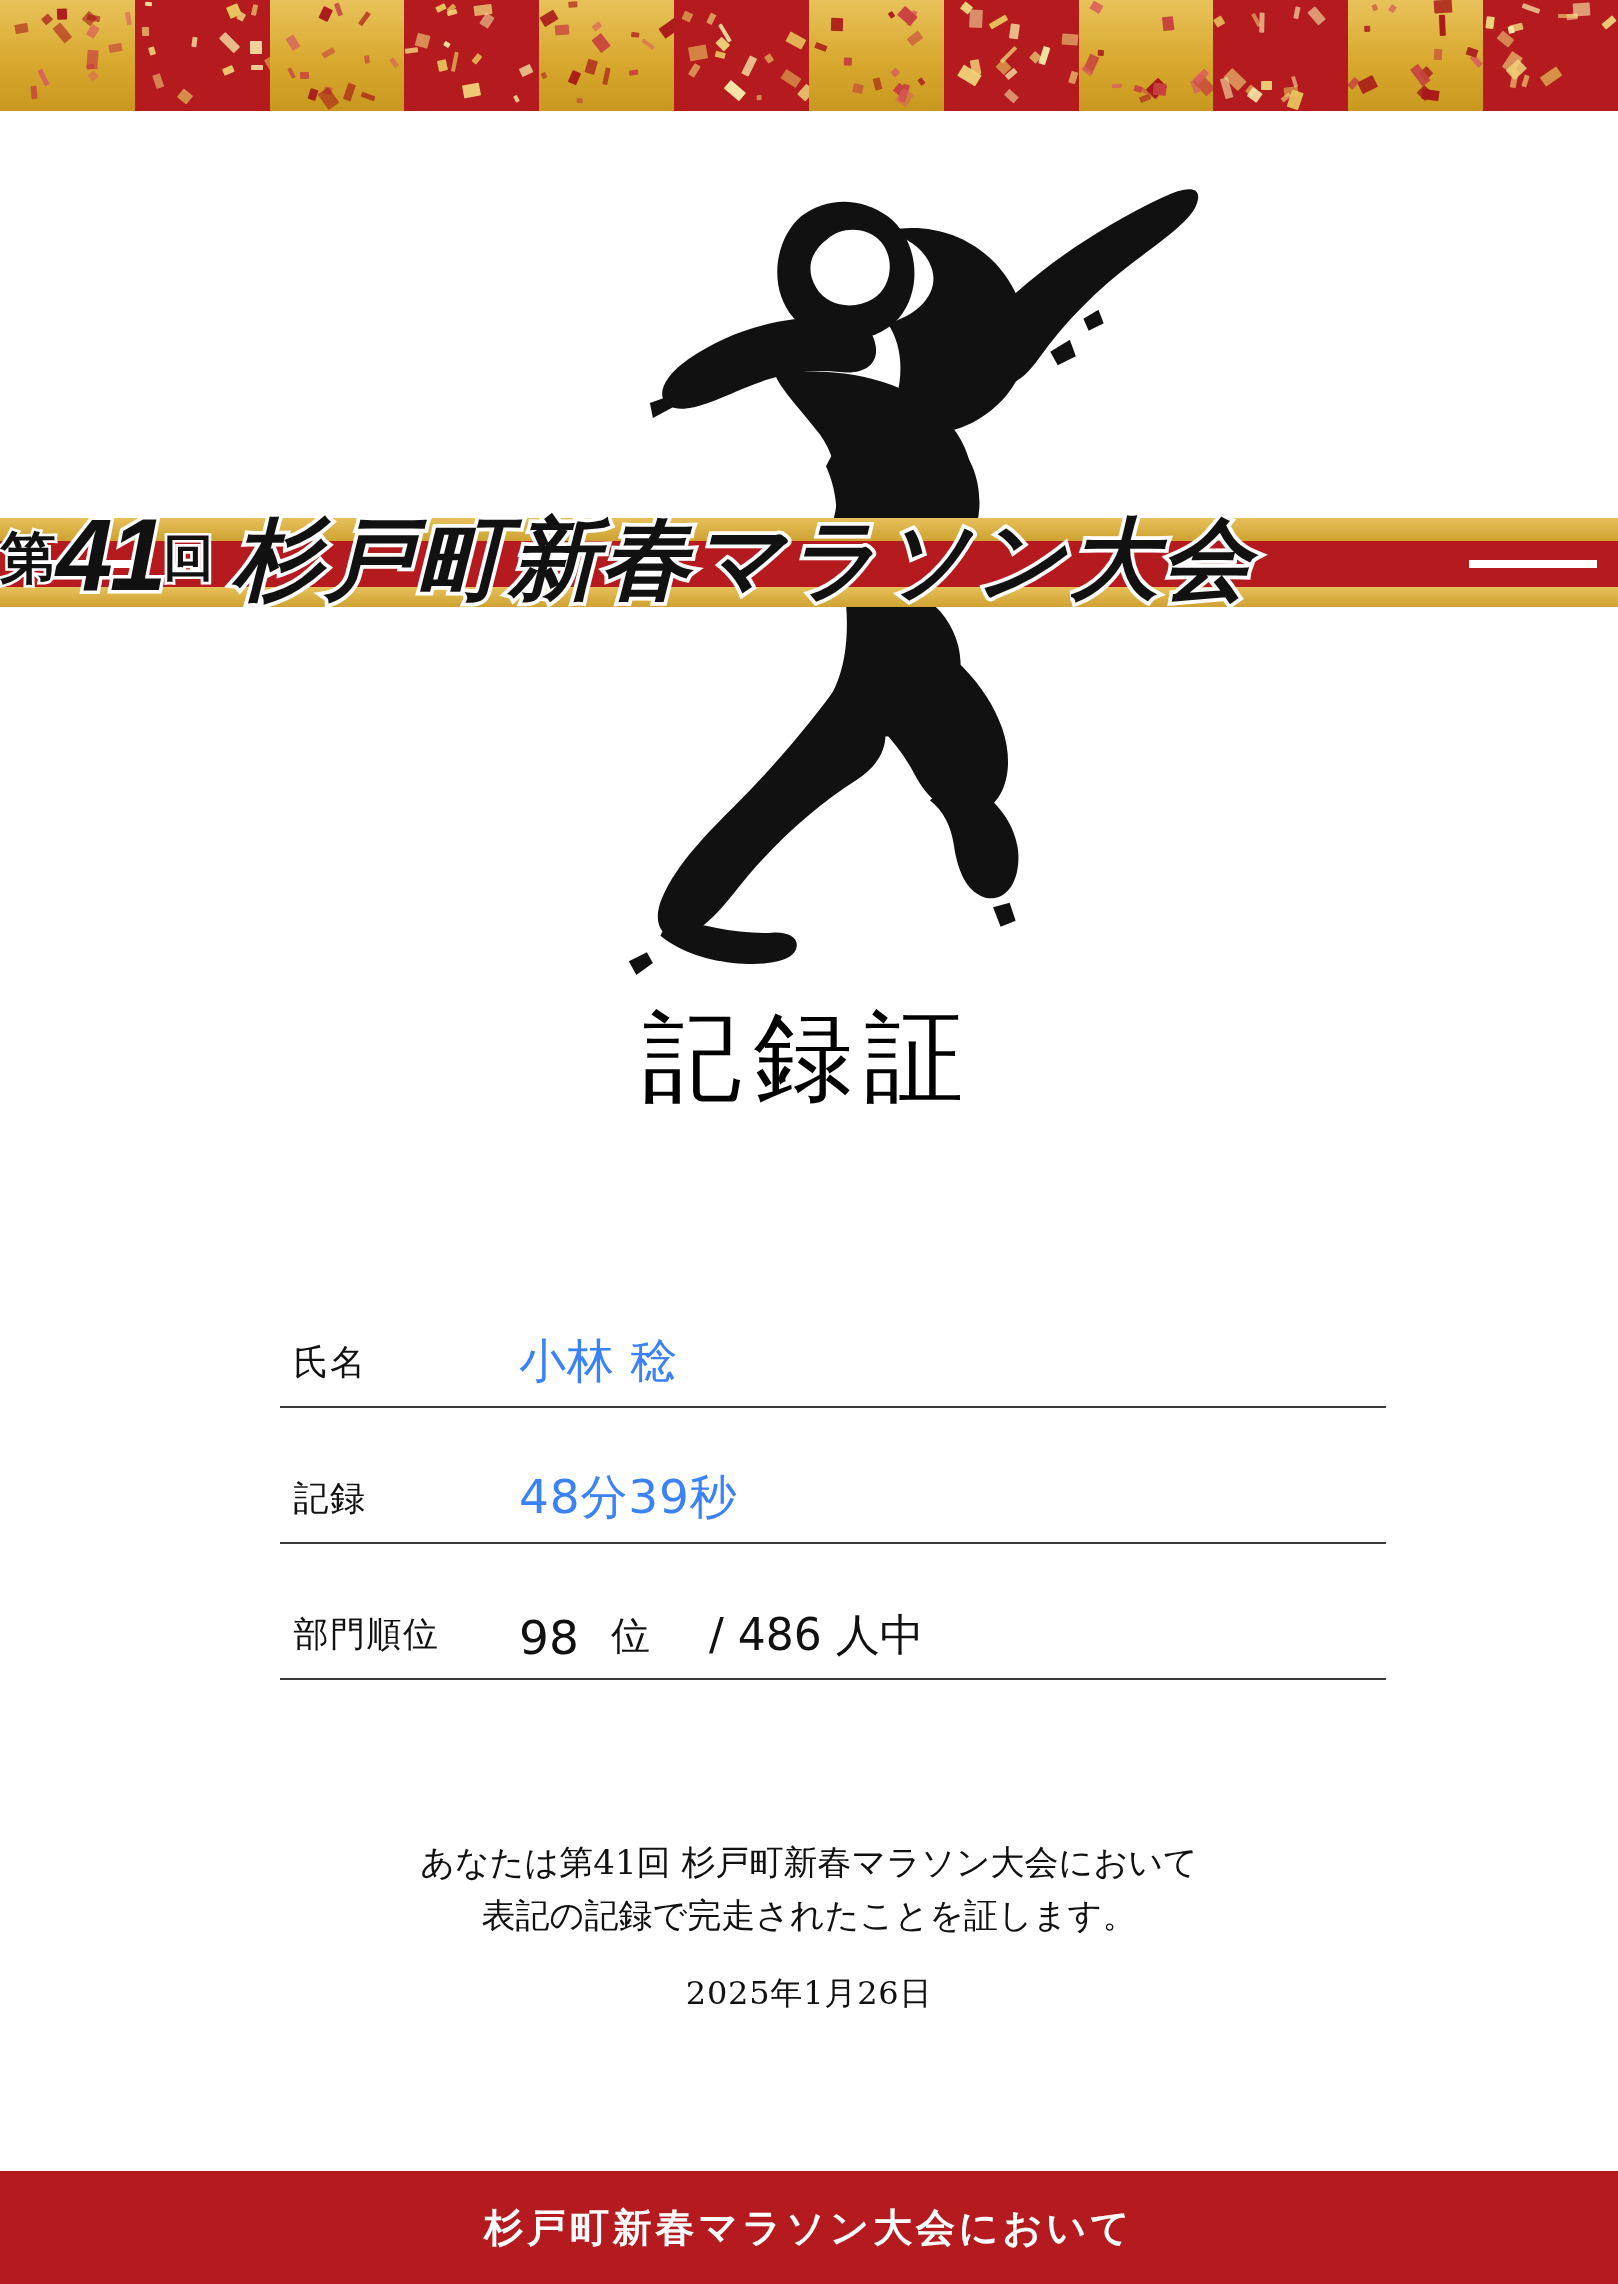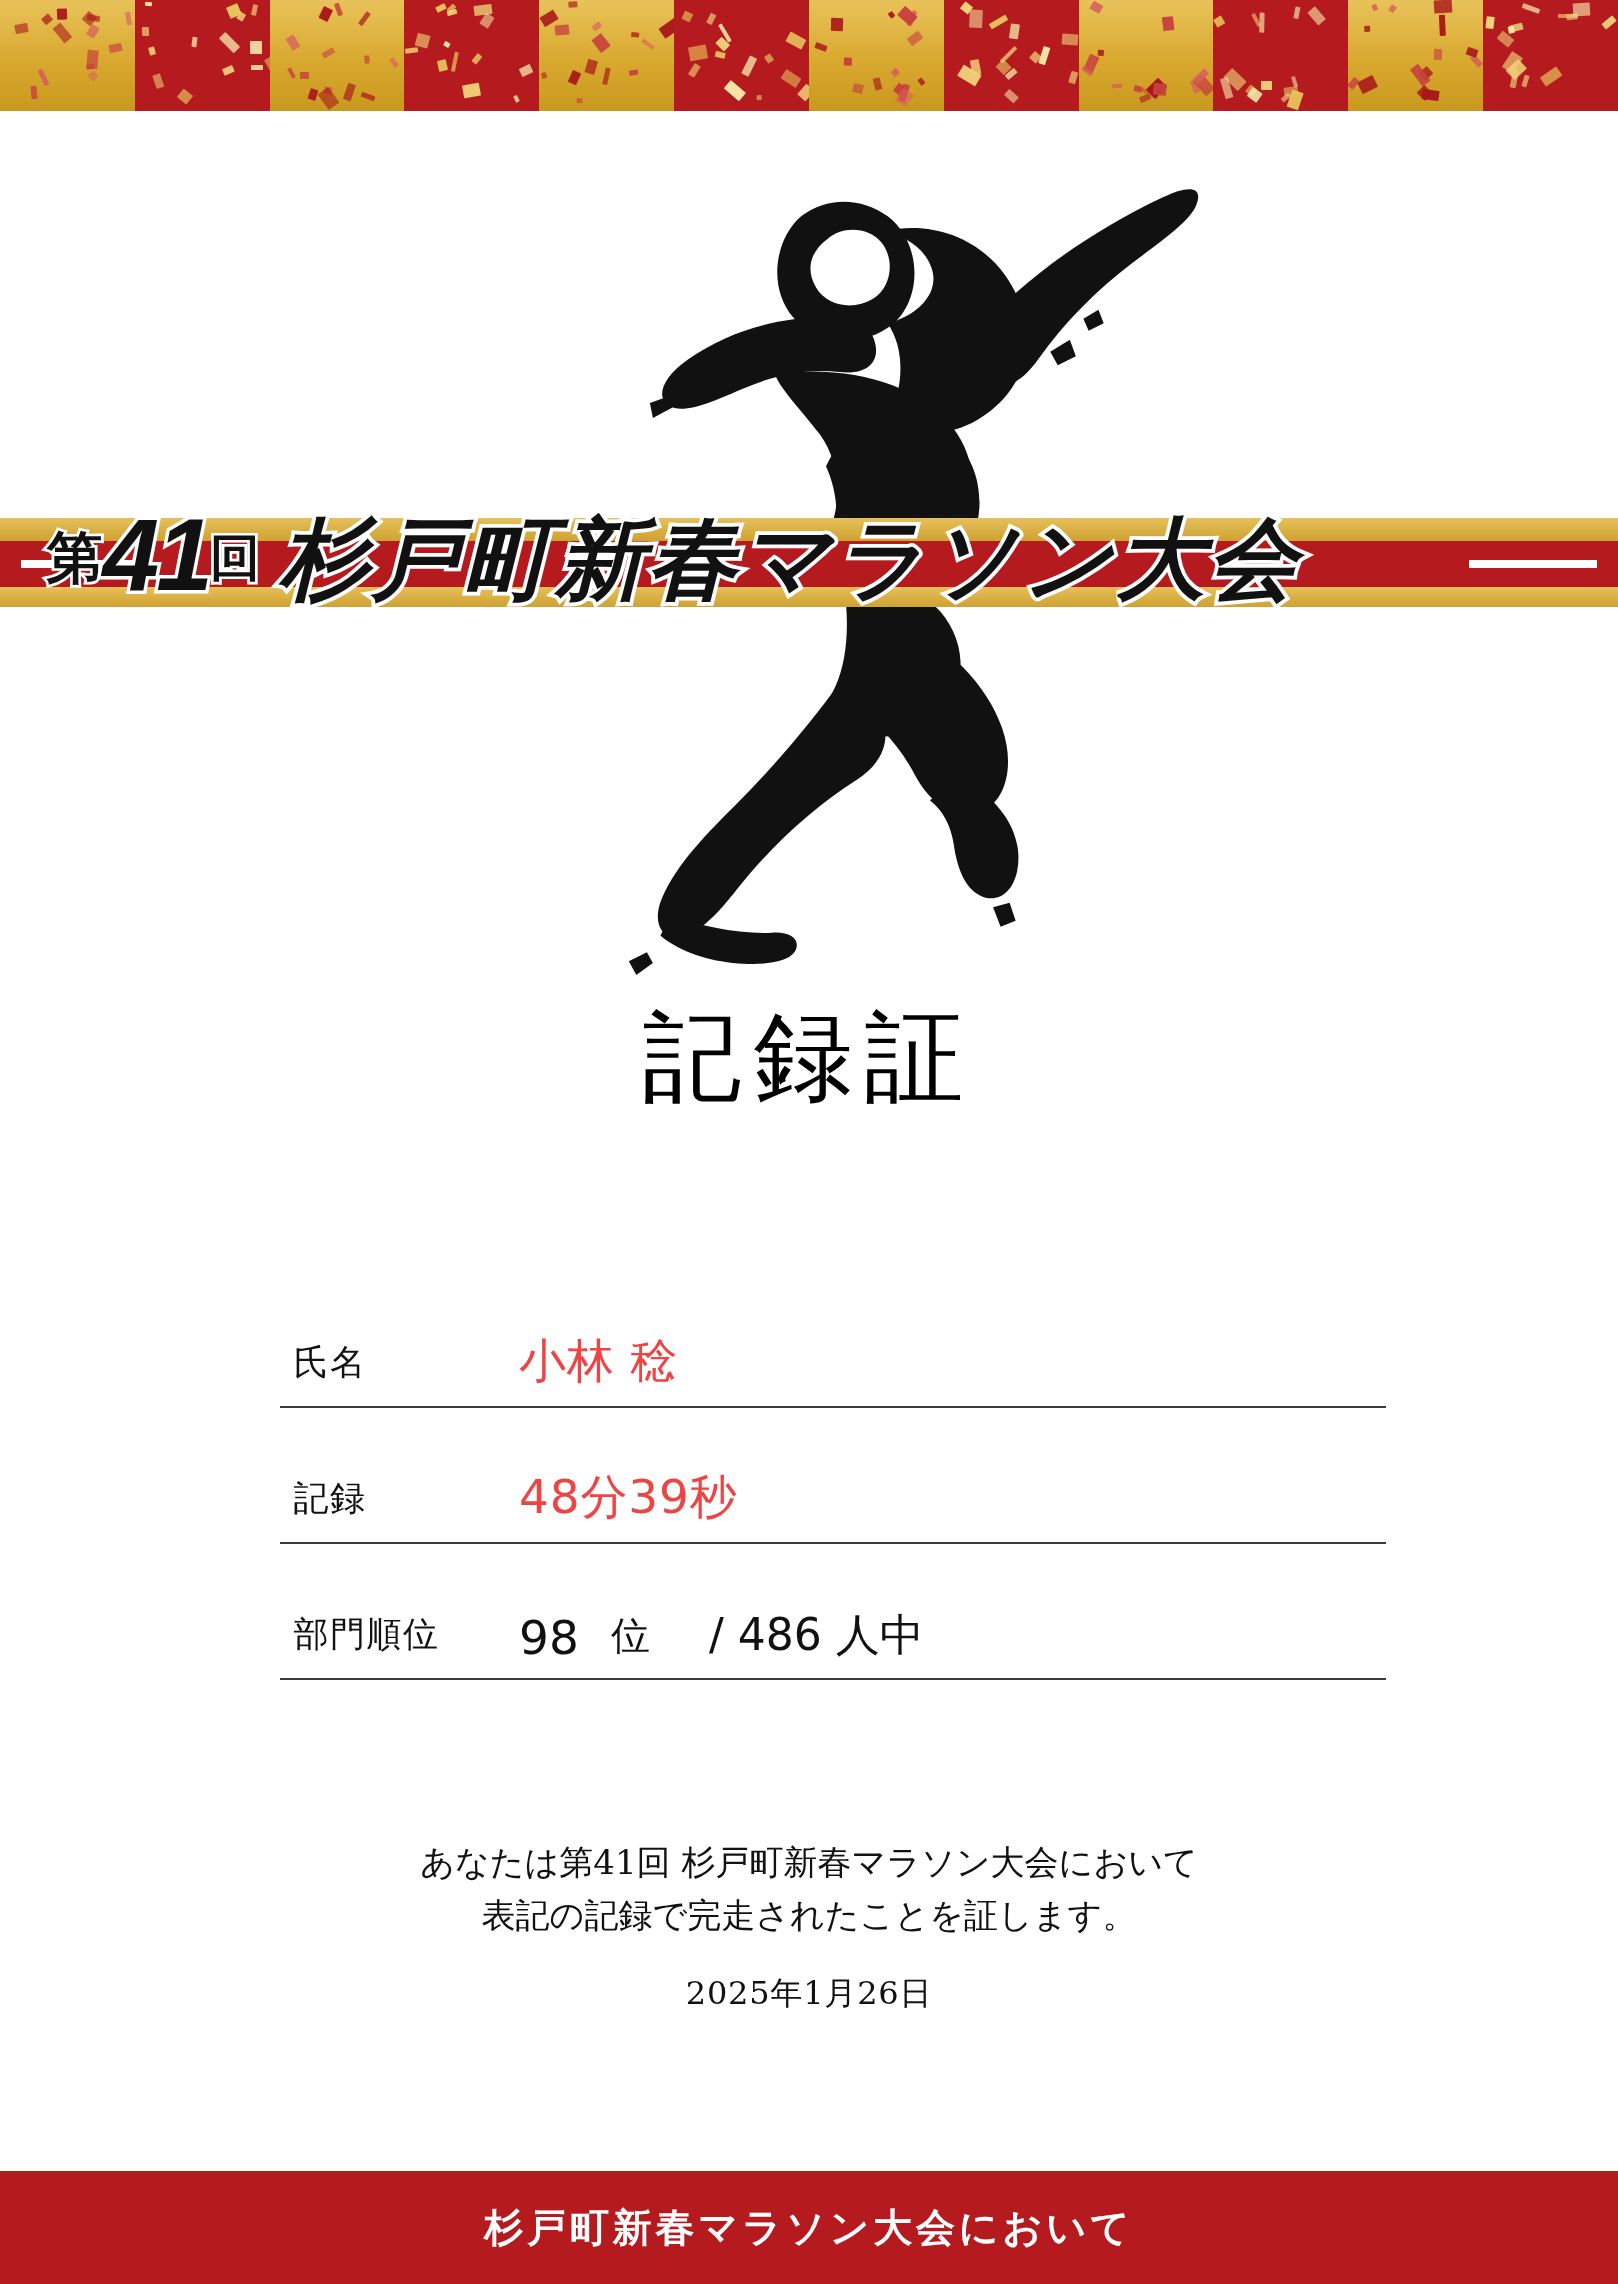--- a/index.html
+++ b/index.html
@@ -83,21 +83,21 @@
     background: #ffffff;
   }
   .ribbon .stripe-white-l { left: 21px;  width: 128px; }
   .ribbon .stripe-white-r { right: 21px; width: 128px; }
 
   .ribbon-text {
     position: absolute;
     top: 497px;
     left: 0;
     width: 1300px;
-    text-align: right;
+    text-align: left;
     z-index: 5;
     white-space: nowrap;
     pointer-events: none;
   }
   .ribbon-dai {
     font-family: "DejaVu Serif", serif;
     font-size: 56px;
     font-weight: 700;
     color: #111;
     -webkit-text-stroke: 5.3px #fff;
@@ -168,21 +168,21 @@
     font-size: 35px;
     color: #111;
     letter-spacing: 1.5px;
   }
   .row-value {
     position: absolute;
     left: 239px;
     bottom: 13.5px;
     font-family: "DejaVu Sans", sans-serif;
     font-size: 47px;
-    color: #ef4444;
+    color: #3b82f6;
     letter-spacing: 0.8px;
   }
   .rank-row .row-label { left: 13.5px; }
   .rank-num {
     position: absolute;
     left: 239px;
     bottom: 13.5px;
     font-family: "DejaVu Sans", sans-serif;
     font-size: 47px;
     color: #111;

